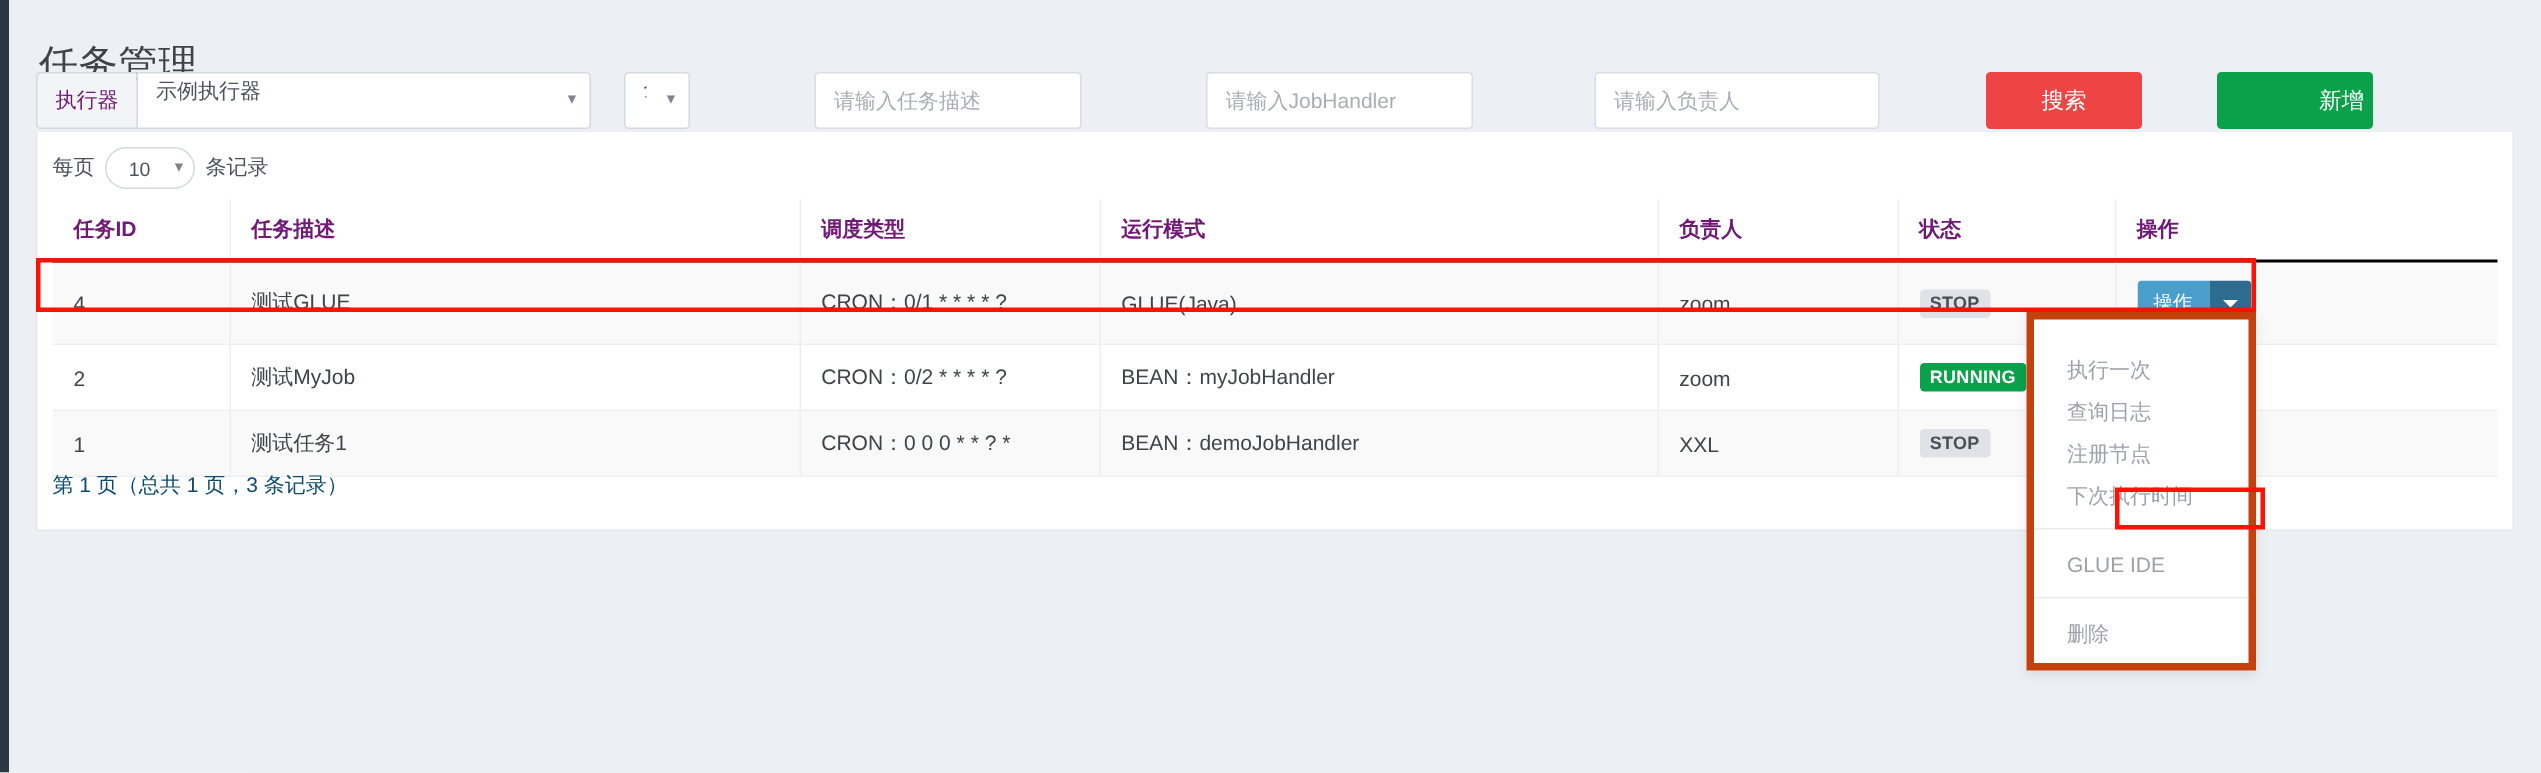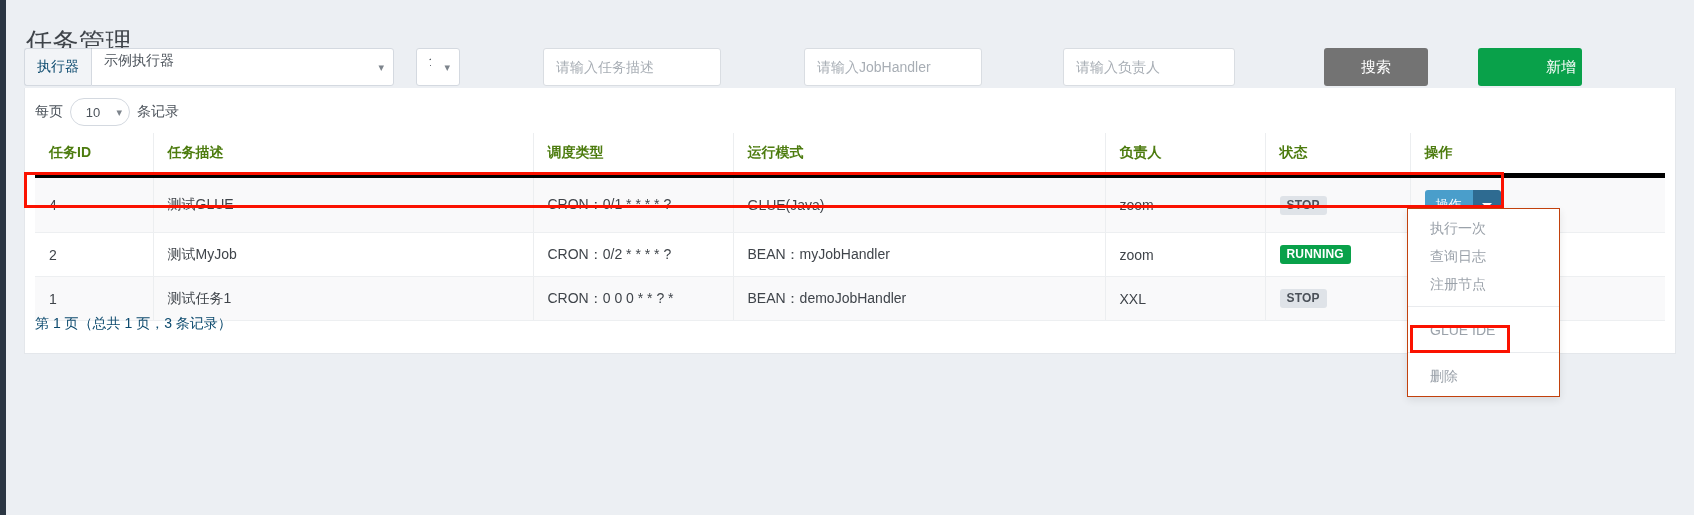--- a/index.html
+++ b/index.html
@@ -46,21 +46,21 @@
     height: 38px;
   }
   .ig-addon {
     display: flex; align-items: center;
     padding: 0 12px;
     background: #f2f4f7;
     border: 1px solid #d4d9e0;
     border-right: none;
     border-radius: 3px 0 0 3px;
     font-size: 14px;
-    color: #0c4a6e;
+    color: #701a75;
     white-space: nowrap;
   }
   .sel {
     appearance: none; -webkit-appearance: none;
     border: 1px solid #d4d9e0;
     background: #fff;
     font-size: 14px;
     color: #4c535b;
     padding: 0 28px 14px 12px;
     height: 38px;
@@ -90,21 +90,21 @@
   .txt::placeholder { color: #a8aeb5; }
   .btn {
     height: 38px;
     border: none;
     border-radius: 3px;
     font-size: 15px;
     color: #fff;
     cursor: pointer;
     font-family: "Liberation Sans", sans-serif;
   }
-  .btn-search { background: #737373; }
+  .btn-search { background: #ef4444; }
   .btn-add { background: #0f9d58; background: #09a14a; }
 
   
   .card {
     position: absolute;
     left: 18px; top: 88px;
     width: 1652px; height: 266px;
     background: #fff;
     border: 1px solid #e4e7eb;
     border-top: none;
@@ -129,23 +129,23 @@
   table.jobs {
     position: absolute;
     left: 10px; top: 45px;
     width: 1630px;
     border-collapse: collapse;
     font-size: 14px;
   }
   table.jobs th {
     text-align: left;
     font-weight: bold;
-    color: #4d7c0f;
+    color: #701a75;
     padding: 11px 0 11px 14px;
-    border-bottom: 5px solid #000000;
+    border-bottom: 2px solid #000000;
     border-right: 1px solid #eceef0;
     background: #fff;
     font-size: 14px;
   }
   table.jobs th:last-child { border-right: none; }
   table.jobs td {
     padding: 12px 0 12px 14px;
     color: #3f444a;
     border-bottom: 1px solid #edeff1;
     border-right: 1px solid #eceef0;
@@ -223,27 +223,27 @@
     left: 1404px; top: 325px;
     width: 100px; height: 28px;
     border: 3px solid #fb1200;
     pointer-events: none;
     z-index: 40;
   }
 
   
   .dropdown {
     position: absolute;
-    left: 1401px; top: 208px;
+    left: 1345px; top: 208px;
     width: 153px;
     background: #fff;
-    border: 1px solid #c2410c;
+    border: 5px solid #c2410c;
     box-shadow: 0 3px 8px rgba(0,0,0,0.09);
     z-index: 30;
-    padding: 5px 0 6px;
+    padding: 19px 0 6px;
   }
   .dd-item {
     display: block;
     padding: 5px 0 5px 22px;
     font-size: 14px;
     color: #9ba2aa;
     cursor: pointer;
     line-height: 18px;
   }
   .dd-sep {
@@ -280,21 +280,21 @@
             <option>全部</option>
           </select>
           <span class="caret">▾</span>
         </span>
       </div>
 
       <input class="txt" style="position: absolute; left: 519px; top: 0px; width: 178px;" placeholder="请输入任务描述">
 
       <input class="txt" style="position: absolute; left: 780px; top: 0px; width: 178px;" placeholder="请输入JobHandler">
 
-      <input class="txt" style="position: absolute; left: 1039px; top: 0px; width: 172px;" placeholder="请输入负责人">
+      <input class="txt" style="position: absolute; left: 1039px; top: 0px; width: 190px;" placeholder="请输入负责人">
 
       <button class="btn btn-search" style="position:absolute; left:1300px; top:0; width:104px;">搜索</button>
 
       <button class="btn btn-add" style="position:absolute; left:1454px; top:0; width:104px;text-align:right;">新增</button>
     </div>
 
     <div class="card">
 
       <div class="perpage">
         <span>每页</span>
@@ -376,20 +376,21 @@
         </tbody>
       </table>
 
       <div class="pager-info">第 1 页（总共 1 页，3 条记录）</div>
     </div>
 
     <div class="dropdown">
       <span class="dd-item">执行一次</span>
       <span class="dd-item">查询日志</span>
       <span class="dd-item">注册节点</span>
+      <span class="dd-item">下次执行时间</span>
       <div class="dd-sep"></div>
       <span class="dd-item">GLUE IDE</span>
       <div class="dd-sep"></div>
       <span class="dd-item">删除</span>
     </div>
 
     <div class="hl-row"></div>
     <div class="hl-glue"></div>
 
   </div>

